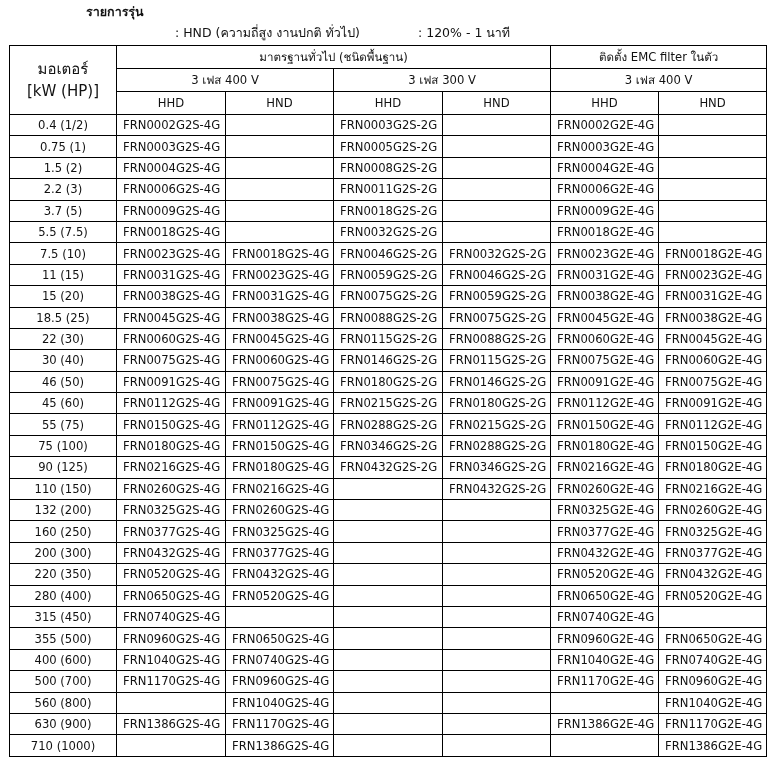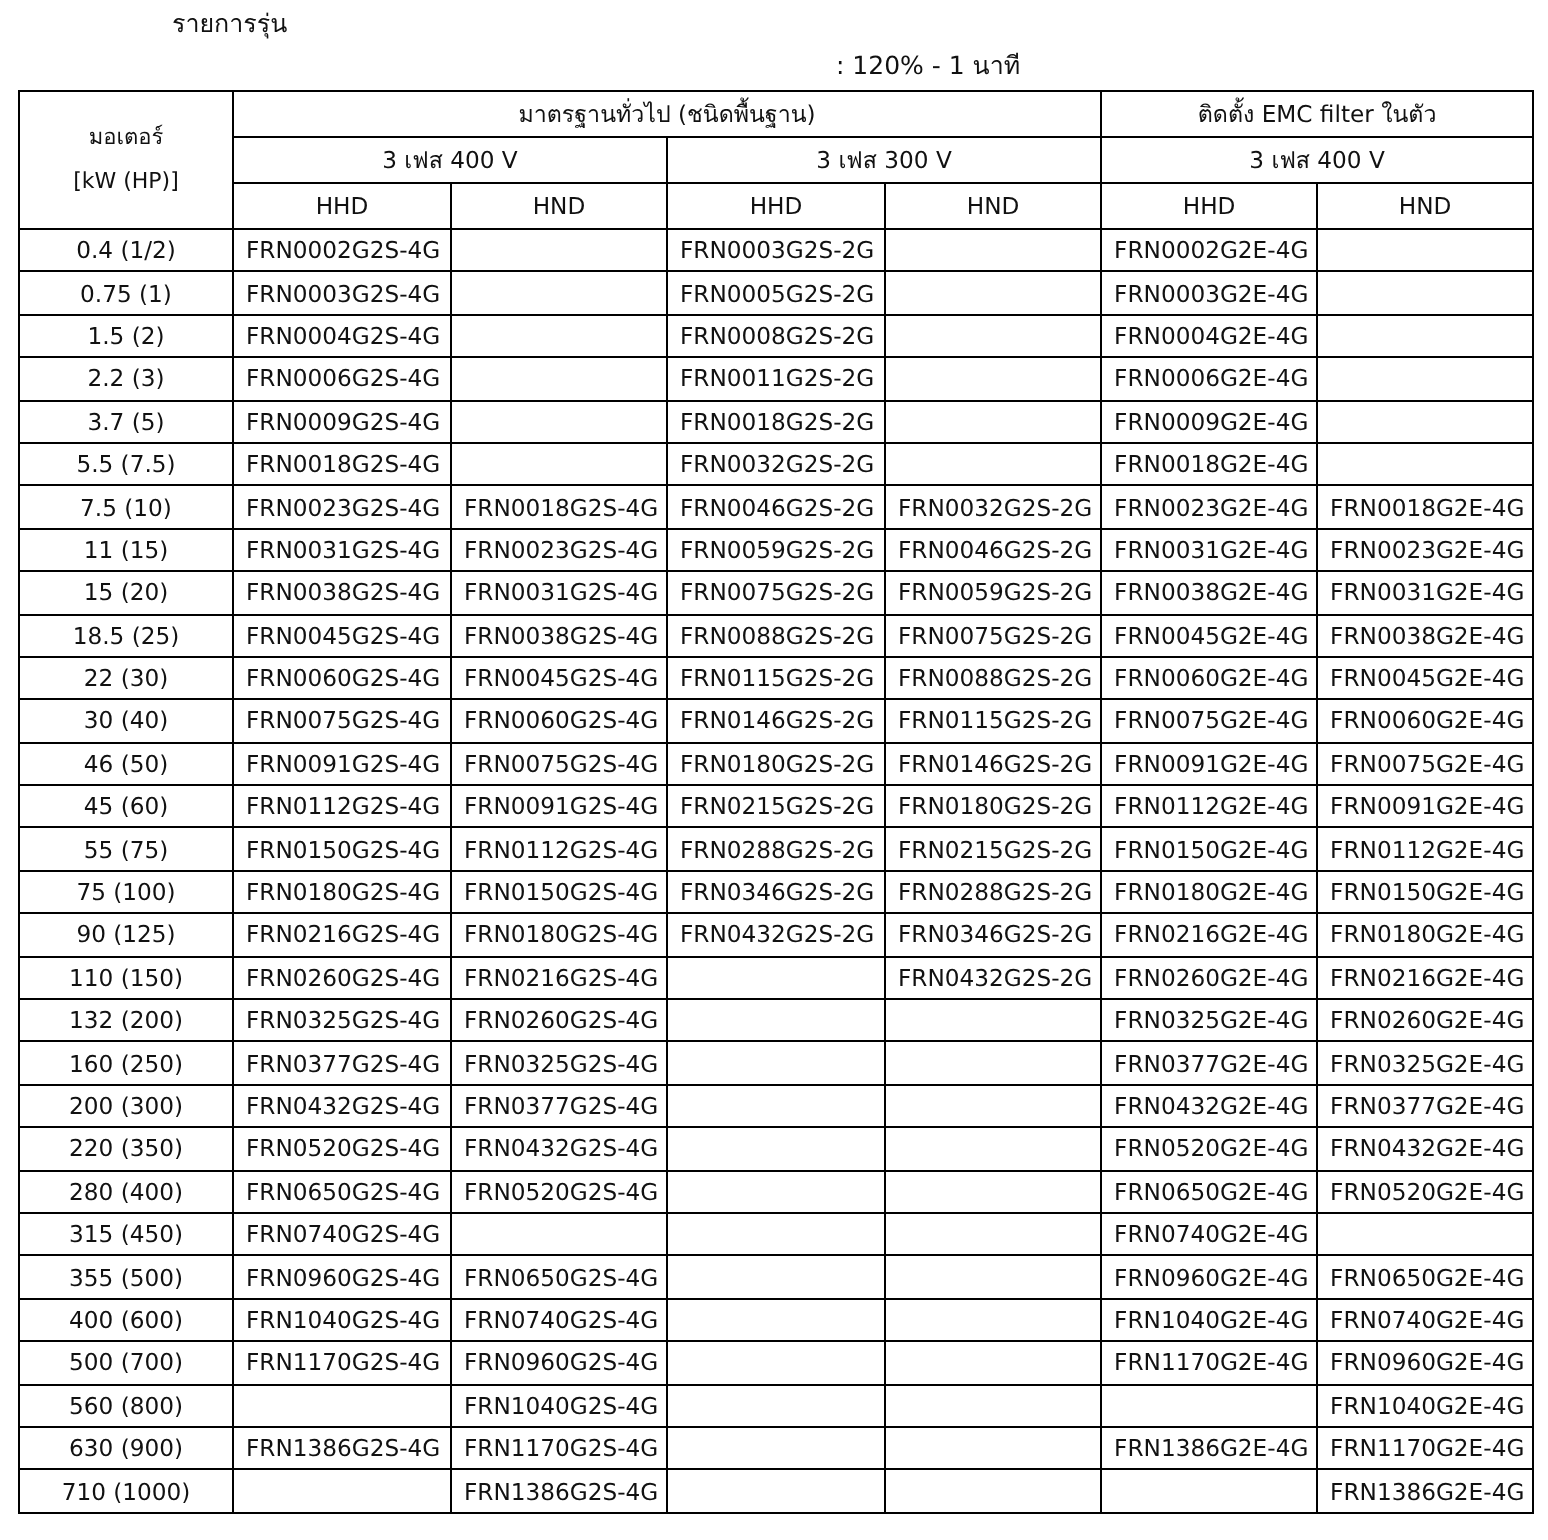--- a/index.html
+++ b/index.html
@@ -10,30 +10,31 @@
   .legend .lbl { position: absolute; left: 86px; }
   .legend .model { position: absolute; left: 175px; }
   .legend .pct { position: absolute; left: 418px; }
   table { position: absolute; left: 9px; top: 45px; border-collapse: collapse;
           table-layout: fixed; width: 757px; font-size: 11.6px; }
   td, th { border: 1.3px solid #000; padding: 0; text-align: center; font-weight: normal;
            white-space: nowrap; overflow: hidden; }
   th { height: 22px; }
   td { height: 20.4px; line-height: 20px; }
   td.model-cell { text-align: left; padding-left: 6px; }
-  .motor-head { line-height: 22px; font-size: 11px; }
+  .motor-head { line-height: 22px; font-size: 15px; }
 </style>
 </head>
 <body>
 
 <div class="legend">
-  <div class="row" style="top:2px; width:618px;">
+  <div class="row" style="top:2px; width:618px;font-weight:bold;">
     <span class="lbl">รายการรุ่น</span>
   </div>
   <div class="row" style="top:23px; width:774px;">
+    <span class="model">: HND (ความถี่สูง งานปกติ ทั่วไป)</span>
     <span class="pct">: 120% - 1 นาที</span>
   </div>
 </div>
 
 <table>
   <colgroup>
     <col style="width:107px">
       <col style="width:109px">
       <col style="width:108px">
     <col style="width:109px">

